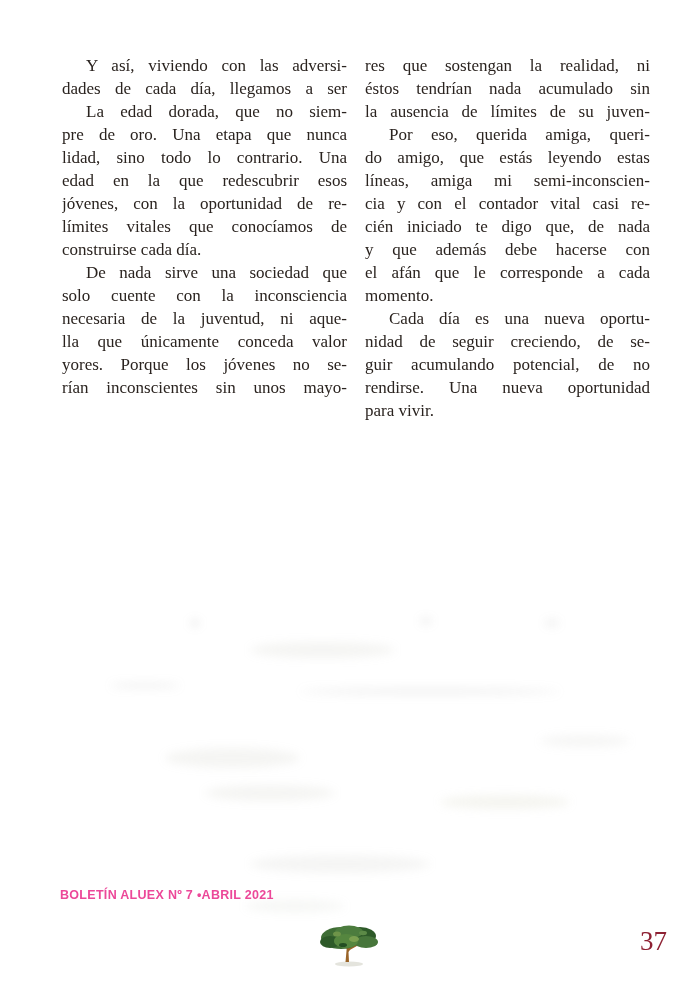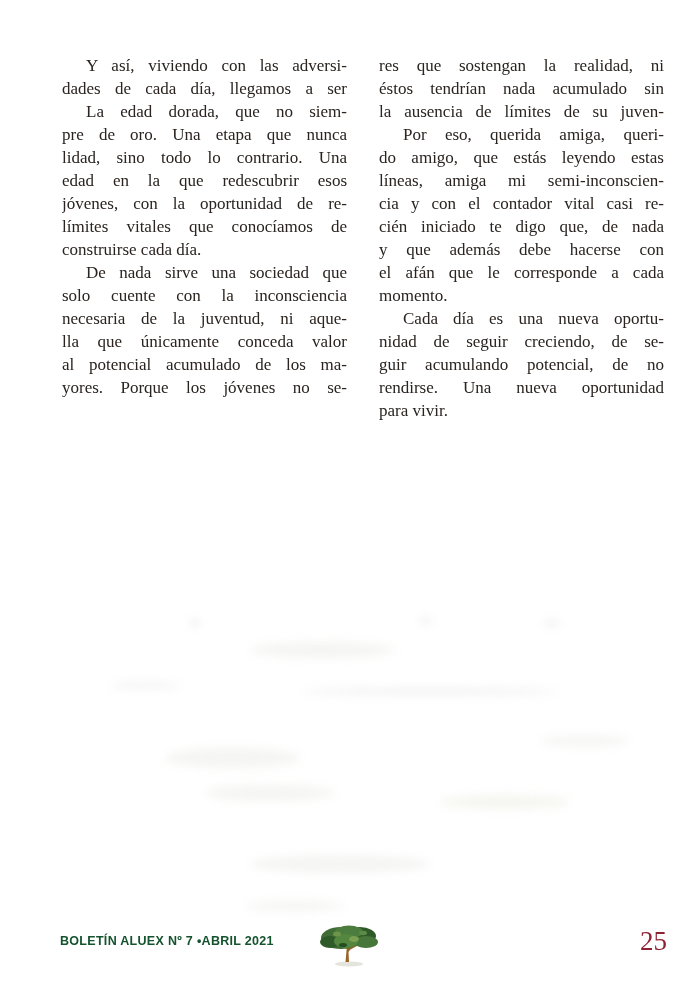--- a/index.html
+++ b/index.html
@@ -10,46 +10,46 @@
     background: #ffffff;
     font-family: "Liberation Serif", serif;
     overflow: hidden;
   }
   
   .columns {
     position: absolute;
     left: 62px;
     top: 54px;
     display: flex;
-    gap: 32px;
+    gap: 18px;
   }
   .column { width: 285px; }
   .line {
     font-size: 17px;
     line-height: 23px;
     color: #2a231f;
     text-align: justify;
     text-align-last: justify;
     white-space: normal;
     overflow: hidden;
     height: 23px;
   }
   .line.end { text-align-last: left; }
   .line.indent { text-indent: 24px; }
 
   
   .footer-text {
     position: absolute;
     left: 60px;
-    top: 934px;
+    top: 888px;
     font-family: "Liberation Sans", sans-serif;
     font-weight: 700;
     font-size: 12.5px;
     letter-spacing: 0.3px;
-    color: #14532d;
+    color: #ec4899;
   }
   .tree {
     position: absolute;
     left: 319px;
     top: 924px;
     width: 62px;
     height: 44px;
   }
   .page-number {
     position: absolute;
@@ -82,22 +82,22 @@
         <div class="line">pre de oro. Una etapa que nunca</div>
         <div class="line">lidad, sino todo lo contrario. Una</div>
         <div class="line">edad en la que redescubrir esos</div>
         <div class="line">jóvenes, con la oportunidad de re-</div>
         <div class="line">límites vitales que conocíamos de</div>
         <div class="line end">construirse cada día.</div>
         <div class="line indent">De nada sirve una sociedad que</div>
         <div class="line">solo cuente con la inconsciencia</div>
         <div class="line">necesaria de la juventud, ni aque-</div>
         <div class="line">lla que únicamente conceda valor</div>
-        <div class="line">al potencial acumulado de los ma-</div>
         <div class="line">yores. Porque los jóvenes no se-</div>
+        <div class="line">rían inconscientes sin unos mayo-</div>
       </div>
     <div class="column">
         <div class="line">res que sostengan la realidad, ni</div>
         <div class="line">éstos tendrían nada acumulado sin</div>
         <div class="line">la ausencia de límites de su juven-</div>
         <div class="line indent">Por eso, querida amiga, queri-</div>
         <div class="line">do amigo, que estás leyendo estas</div>
         <div class="line">líneas, amiga mi semi-inconscien-</div>
         <div class="line">cia y con el contador vital casi re-</div>
         <div class="line">cién iniciado te digo que, de nada</div>
@@ -136,15 +136,15 @@
     <ellipse cx="30" cy="8" rx="14" ry="6.5" fill="#4c7c3e"></ellipse>
     <ellipse cx="11" cy="18" rx="10" ry="6" fill="#2e5a29"></ellipse>
     <ellipse cx="47" cy="18" rx="12" ry="6" fill="#47763b"></ellipse>
     <ellipse cx="27" cy="17" rx="12" ry="7" fill="#55863f"></ellipse>
     <ellipse cx="35" cy="15" rx="5" ry="3" fill="#7ba050"></ellipse>
     <ellipse cx="18" cy="10" rx="4" ry="2.5" fill="#6e9449"></ellipse>
     <ellipse cx="44" cy="9" rx="4" ry="2.2" fill="#5c8a47"></ellipse>
     <ellipse cx="24" cy="21" rx="4" ry="2" fill="#234d23"></ellipse>
   </svg>
 
-  <div class="page-number">25</div>
+  <div class="page-number">37</div>
 
 </div>
 
 </body></html>

